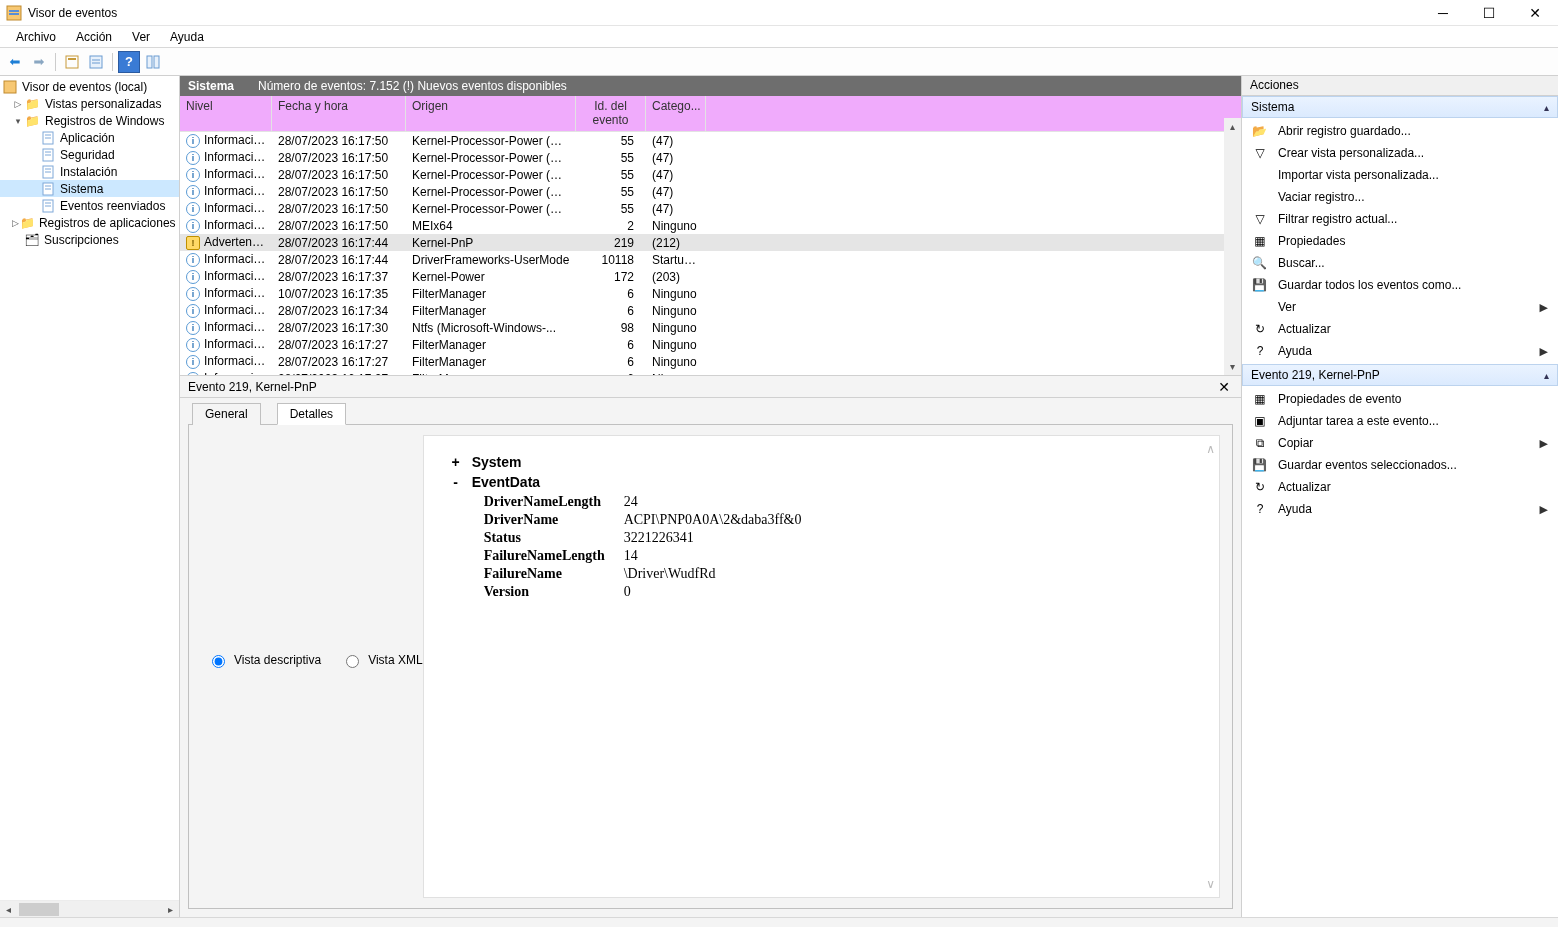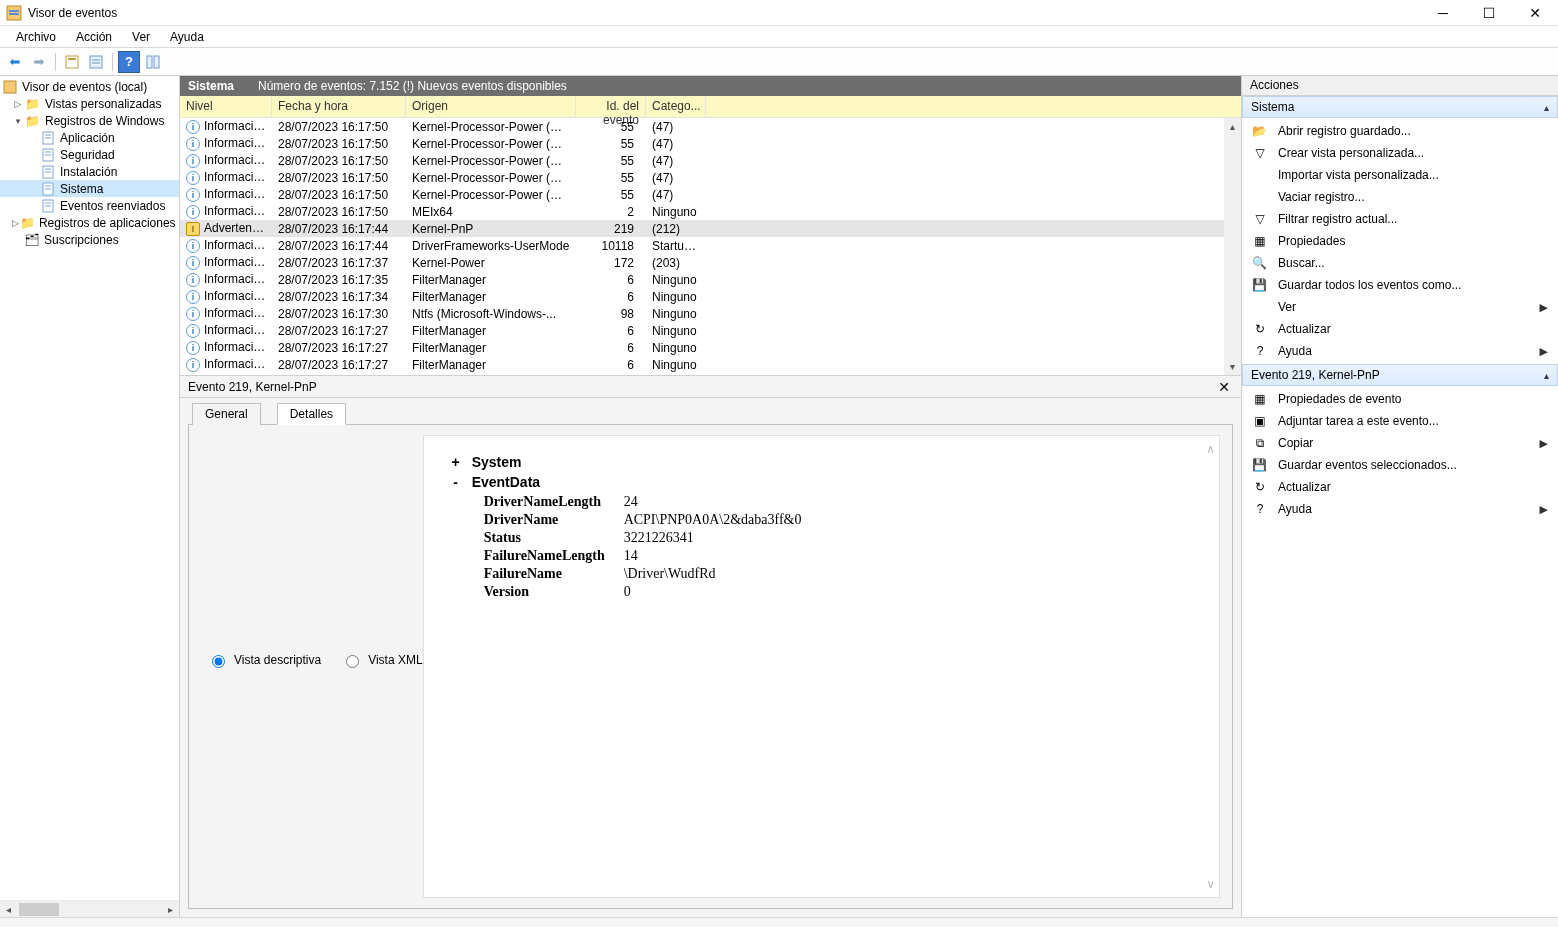--- a/index.html
+++ b/index.html
@@ -143,34 +143,34 @@
   }
   .center-header .log-name { font-weight: bold; }
   .event-grid {
     height: 280px;
     overflow: hidden;
     border-bottom: 1px solid #d0d0d0;
     position: relative;
   }
   .grid-head {
     display: flex;
-    height: 22px;
-    background: #fef9c3;
+    height: 36px;
+    background: #f0abfc;
     border-bottom: 1px solid #e3e3e3;
   }
   .grid-head .col {
     padding: 3px 6px;
     border-right: 1px solid #e3e3e3;
     font-weight: normal;
     color: #333;
   }
   .col-level  { width: 92px; flex:0 0 92px; }
   .col-date   { width: 134px; flex:0 0 134px; }
   .col-src    { width: 170px; flex:0 0 170px; }
-  .col-id     { width: 70px; flex:0 0 70px; text-align: right; }
+  .col-id     { width: 70px; flex:0 0 70px; text-align: center; }
   .col-cat    { width: 60px; flex:0 0 60px; }
 
   .grid-body { }
   .grid-row {
     display: flex;
     height: 17px;
     align-items: center;
     font-size: 12px;
   }
   .grid-row.selected { background: #e5e5e5; }
@@ -520,21 +520,21 @@
           </div>
           <div class="grid-row">
             <div class="cell col-level"><span class="lvl-icon lvl-info">i</span>Información</div>
             <div class="cell col-date">28/07/2023 16:17:37</div>
             <div class="cell col-src">Kernel-Power</div>
             <div class="cell col-id" style="text-align:right;padding-right:12px">172</div>
             <div class="cell col-cat">(203)</div>
           </div>
           <div class="grid-row">
             <div class="cell col-level"><span class="lvl-icon lvl-info">i</span>Información</div>
-            <div class="cell col-date">28/07/2023 16:17:35</div>
+            <div class="cell col-date">10/07/2023 16:17:35</div>
             <div class="cell col-src">FilterManager</div>
             <div class="cell col-id" style="text-align:right;padding-right:12px">6</div>
             <div class="cell col-cat">Ninguno</div>
           </div>
           <div class="grid-row">
             <div class="cell col-level"><span class="lvl-icon lvl-info">i</span>Información</div>
             <div class="cell col-date">28/07/2023 16:17:34</div>
             <div class="cell col-src">FilterManager</div>
             <div class="cell col-id" style="text-align:right;padding-right:12px">6</div>
             <div class="cell col-cat">Ninguno</div>

